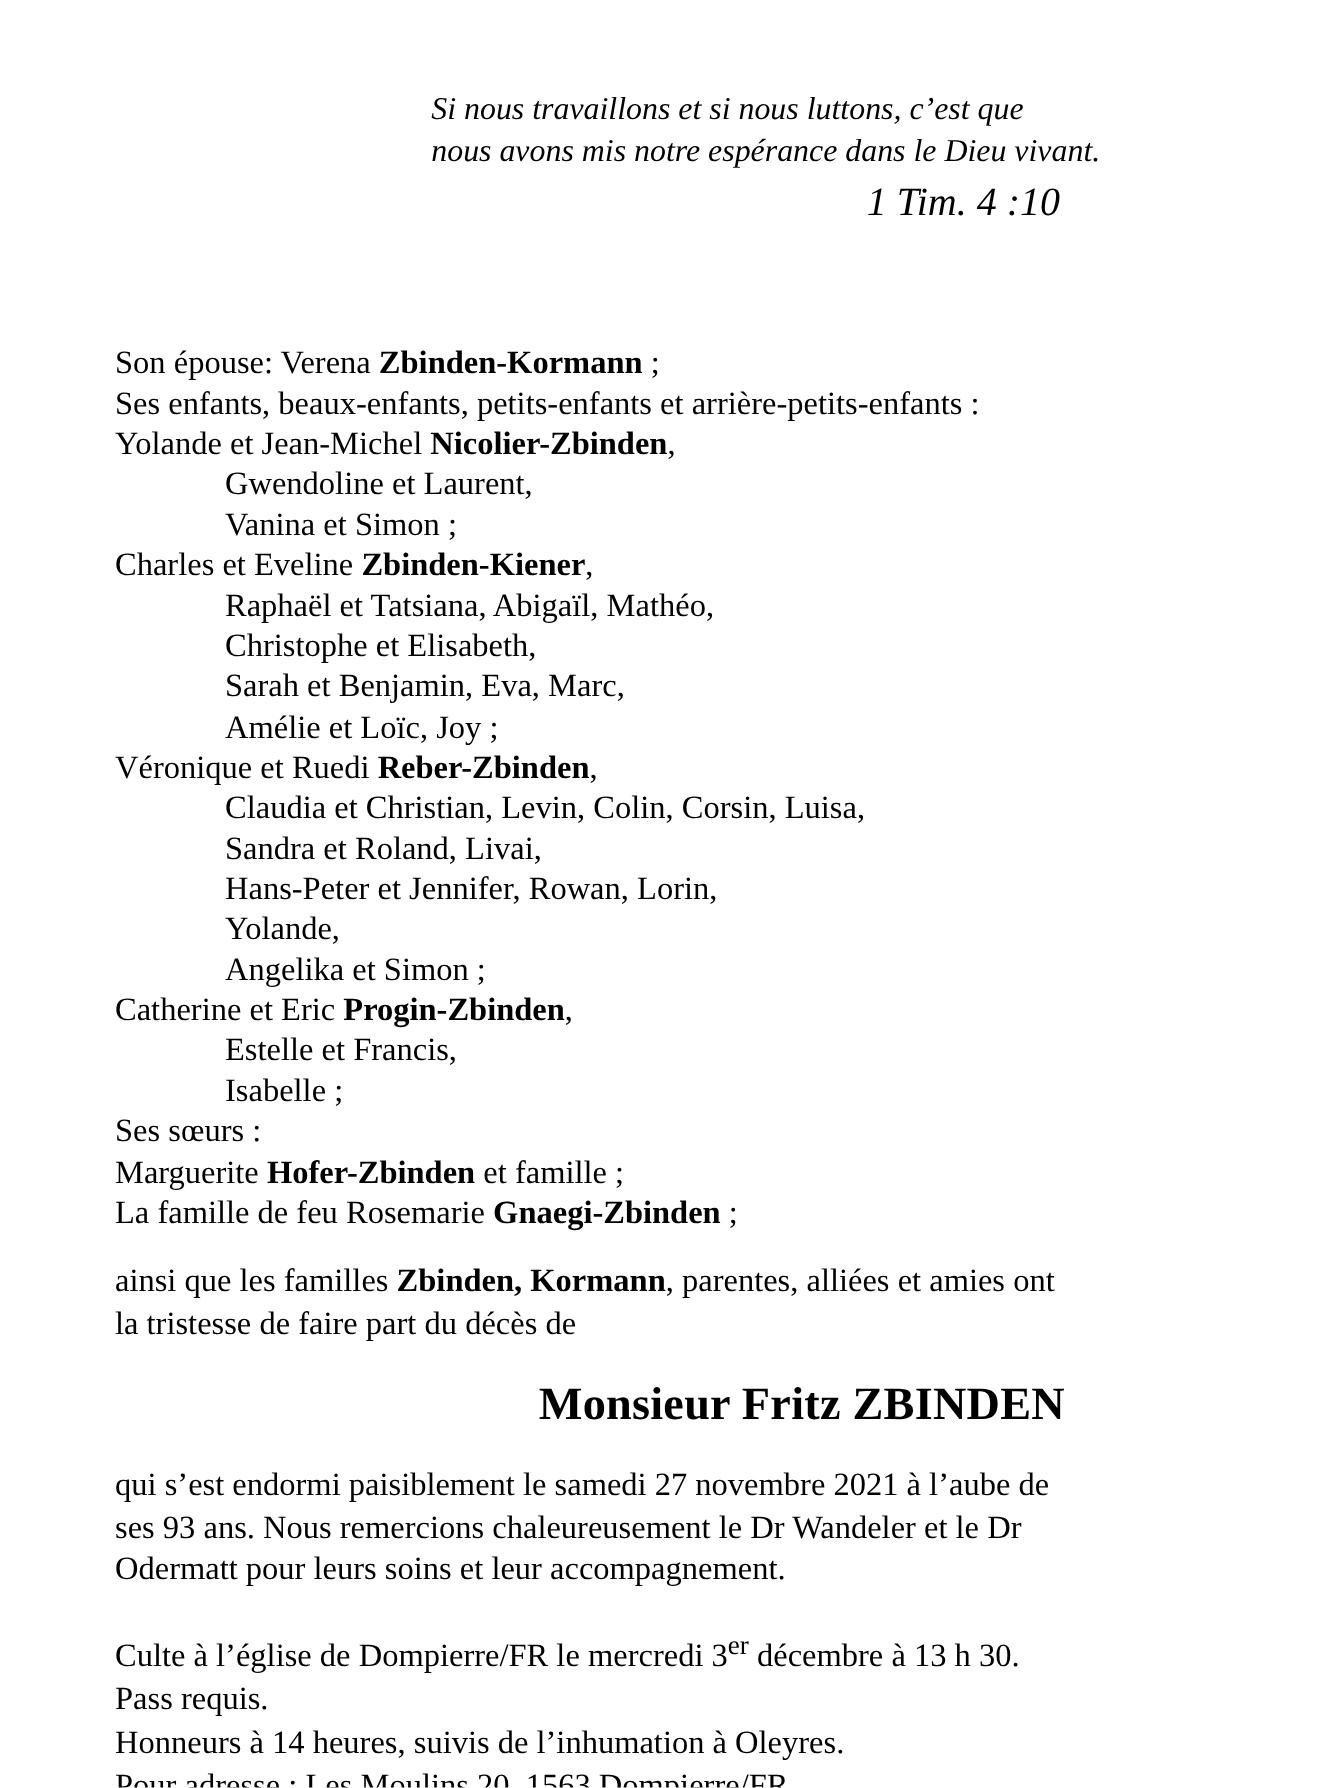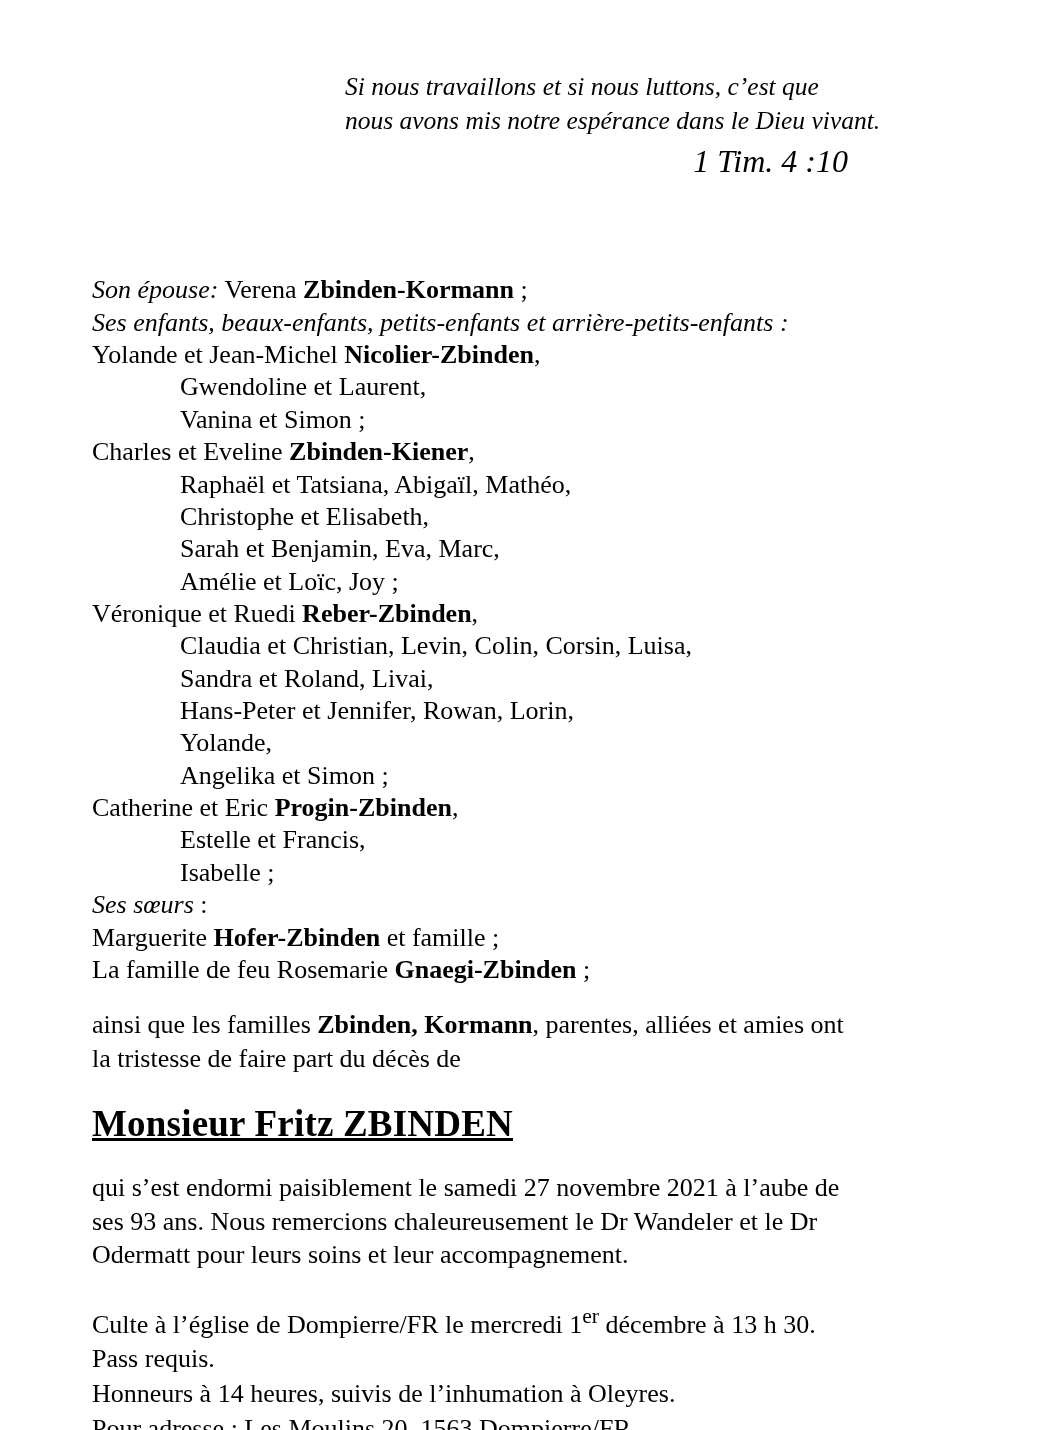--- a/index.html
+++ b/index.html
@@ -50,41 +50,40 @@
   }
   .family-spacer {
     height: 92px;
   }
   .family .row {
     white-space: nowrap;
   }
   .family .indent {
     padding-left: 88px;
   }
-  .it { font-style: italic; }
+  .it { }
   .bd { font-weight: bold; }
 
   
   .intro {
     margin: 0;
     padding: 22px 92px 0 92px;
     font-size: 26px;
     line-height: 1.3;
     text-align: left;
   }
 
   
   .deceased-name {
     margin: 0;
     padding: 26px 92px 0 92px;
-    text-align: left;
+    text-align: right;
     font-weight: bold;
     font-size: 37px;
     letter-spacing: 0.2px;
-    text-decoration: underline;
   }
 
   
   .body-para {
     margin: 0;
     padding: 26px 92px 0 92px;
     font-size: 26px;
     line-height: 1.3;
   }
   .service {
@@ -159,20 +158,20 @@
   <p class="intro">
     <span>ainsi que les familles </span><span class="bd">Zbinden, Kormann</span><span>, parentes, alliées et amies ont la tristesse de faire part du décès de</span>
   </p>
 
   <h1 class="deceased-name">Monsieur Fritz ZBINDEN</h1>
 
   <p class="body-para">qui s’est endormi paisiblement le samedi 27 novembre 2021 à l’aube de ses 93 ans. Nous remercions chaleureusement le Dr Wandeler et le Dr Odermatt pour leurs soins et leur accompagnement.</p>
 
   <div class="service">
     <div class="row">
-      <span>Culte à l’église de Dompierre/FR le mercredi 1</span><sup>er</sup><span> décembre à 13 h 30.</span>
+      <span>Culte à l’église de Dompierre/FR le mercredi 3</span><sup>er</sup><span> décembre à 13 h 30.</span>
     </div>
     <div class="row">Pass requis.</div>
     <div class="row">Honneurs à 14 heures, suivis de l’inhumation à Oleyres.</div>
     <div class="row">Pour adresse : Les Moulins 20, 1563 Dompierre/FR.</div>
   </div>
 
 </div>
 
 </body></html>

